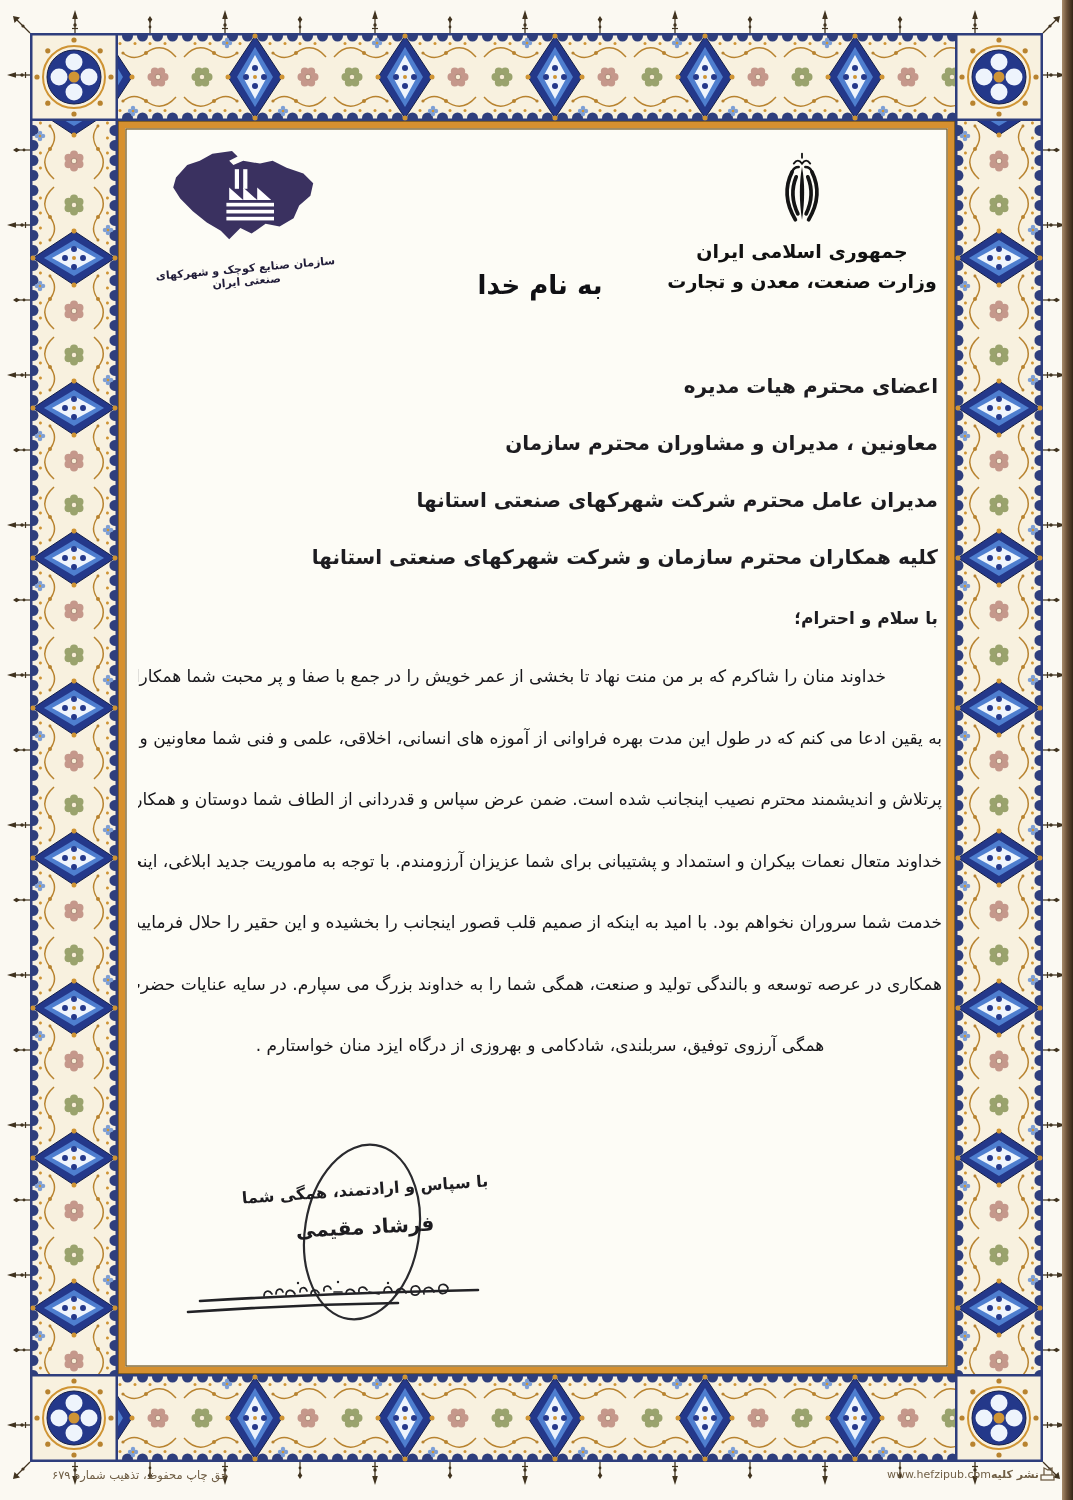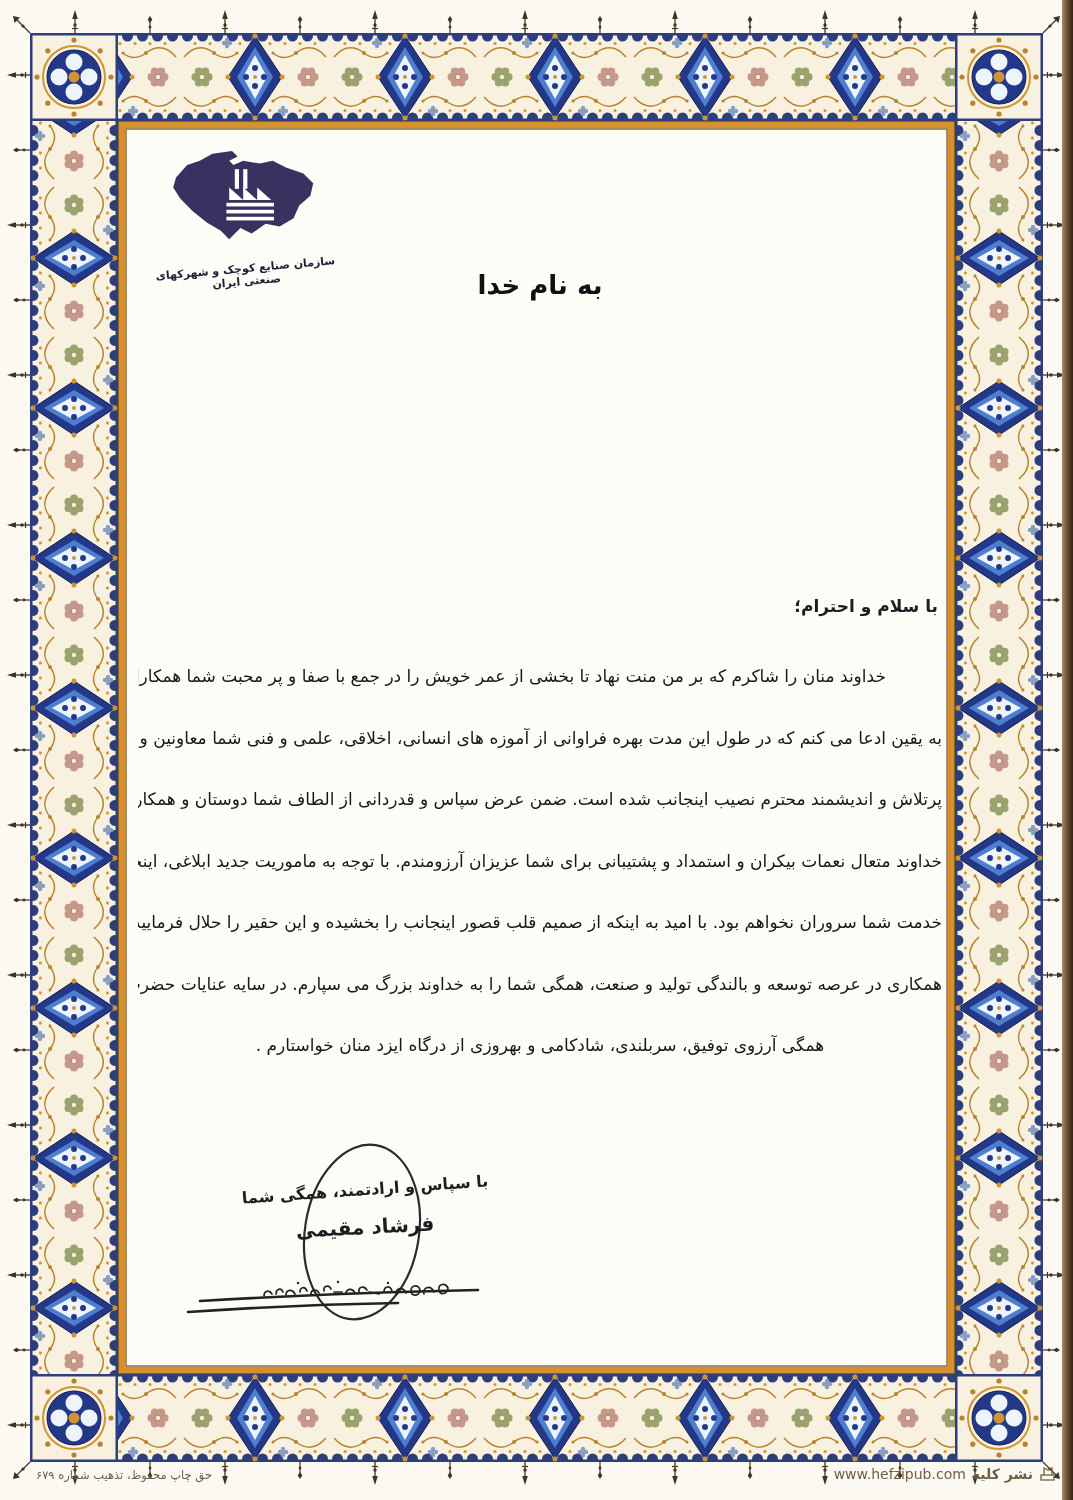--- a/index.html
+++ b/index.html
@@ -9,39 +9,39 @@
 
   .org-logo-block{position:absolute;left:12px;top:12px;width:200px;text-align:center;}
   .org-caption{font-size:11px;font-weight:bold;margin-top:2px;transform:rotate(-5deg);color:#201c38;}
   .emblem-block{position:absolute;right:4px;top:16px;width:280px;text-align:center;}
   .emblem-caption{font-size:19px;font-weight:bold;line-height:30px;color:#111;}
   .bismillah{position:absolute;left:0;right:0;top:138px;text-align:center;
              font-size:26px;font-weight:bold;color:#101014;}
 
   .recipients{position:absolute;right:8px;top:226px;text-align:right;
               font-size:20px;font-weight:bold;line-height:57px;white-space:nowrap;}
-  .salutation{position:absolute;right:8px;top:464px;font-size:17px;font-weight:bold;}
+  .salutation{position:absolute;right:8px;top:476px;font-size:17px;font-weight:bold;}
 
   .body-text{position:absolute;right:4px;left:4px;top:514px;
              font-size:17px;line-height:61.5px;color:#17161a;}
   .body-line{white-space:nowrap;overflow:hidden;text-align:justify;text-align-last:justify;}
   .body-line.indent{padding-right:56px;}
   .body-line.closing-line{text-align:left;text-align-last:center;}
 
   .sig-wrap{position:absolute;left:66px;top:1018px;width:330px;height:210px;}
   .sig-closing{position:relative;margin-top:30px;text-align:center;font-size:16px;
                font-weight:bold;transform:rotate(-4deg);z-index:2;}
   .sig-name{position:relative;margin-top:16px;text-align:center;font-size:20px;
             font-weight:bold;transform:rotate(-3deg);z-index:2;}
   .sig-oval{position:absolute;left:72px;top:-18px;z-index:1;}
   .sig-scribble{position:absolute;left:-14px;top:118px;z-index:2;}
 
-  .footer-left{position:absolute;left:36px;top:1468px;font-size:11.5px;color:#6f5e45;direction:rtl;}
+  .footer-left{position:absolute;left:52px;top:1468px;font-size:11.5px;color:#6f5e45;direction:rtl;}
   .footer-right{position:absolute;right:16px;top:1466px;display:flex;direction:ltr;
-                align-items:center;gap:6px;font-size:14px;color:#6f5e45;}
+                align-items:center;gap:0;font-size:11px;color:#6f5e45;}
   .footer-right .fa{direction:rtl;font-weight:bold;}
 </style>
 </head>
 <body>
 
 <div id="page">
 
   <svg id="frame-svg" width="1073" height="1500" viewBox="0 0 1073 1500">
     <defs>
       <g id="tileart">
@@ -313,23 +313,46 @@
           <rect x="58" y="18" width="3" height="14"></rect>
           <path d="M48 40 L48 31 L58 40 L58 31 L68 40 L68 31 L78 40 Z"></path>
           <rect x="46" y="42" width="34" height="2.6"></rect>
           <rect x="46" y="47" width="34" height="2.6"></rect>
           <rect x="46" y="52" width="34" height="2.6"></rect>
         </g>
       </svg>
       <div class="org-caption">سازمان صنایع کوچک و شهرکهای صنعتی ایران</div>
     </div>
 
+    <div class="emblem-block">
+      <svg width="66" height="84" viewBox="0 -8 80 92">
+        <g stroke="#141414" fill="none" stroke-linecap="round">
+          <path d="M30 6 q5 -7 10 0 q5 -7 10 0" stroke-width="2.2"></path>
+          <line x1="40" y1="-6" x2="40" y2="-1" stroke-width="2.2"></line>
+          <path d="M33 22 Q24 44 35 67" stroke-width="4.5"></path>
+          <path d="M47 22 Q56 44 45 67" stroke-width="4.5"></path>
+          <path d="M28 16 Q14 44 32 74" stroke-width="4.5"></path>
+          <path d="M52 16 Q66 44 48 74" stroke-width="4.5"></path>
+          <path d="M28 16 q2 -6 8 -6" stroke-width="3"></path>
+          <path d="M52 16 q-2 -6 -8 -6" stroke-width="3"></path>
+        </g>
+        <path d="M40 10 C36.5 28 36.5 52 40 74 C43.5 52 43.5 28 40 10 Z" fill="#141414"></path>
+      </svg>
+      <div class="emblem-caption">جمهوری اسلامی ایران</div>
+      <div class="emblem-caption">وزارت صنعت، معدن و تجارت</div>
+    </div>
 
     <div class="bismillah">به نام خدا</div>
 
+    <div class="recipients">
+      <div>اعضای محترم هیات مدیره</div>
+      <div>معاونین ، مدیران و مشاوران محترم سازمان</div>
+      <div>مدیران عامل محترم شرکت شهرکهای صنعتی استانها</div>
+      <div>کلیه همکاران محترم سازمان و شرکت شهرکهای صنعتی استانها</div>
+    </div>
 
     <div class="salutation">با سلام و احترام؛</div>
 
     <div class="body-text">
       <div class="body-line indent">خداوند منان را شاکرم که بر من منت نهاد تا بخشی از عمر خویش را در جمع با صفا و پر محبت شما همکاران گرامی سپری کنم،</div>
       <div class="body-line">به یقین ادعا می کنم که در طول این مدت بهره فراوانی از آموزه های انسانی، اخلاقی، علمی و فنی شما معاونین و مدیران توانمند و همکاران</div>
       <div class="body-line">پرتلاش و اندیشمند محترم نصیب اینجانب شده است. ضمن عرض سپاس و قدردانی از الطاف شما دوستان و همکاران گرامی، از</div>
       <div class="body-line">خداوند متعال نعمات بیکران و استمداد و پشتیبانی برای شما عزیزان آرزومندم. با توجه به ماموریت جدید ابلاغی، اینجانب از امروز در</div>
       <div class="body-line">خدمت شما سروران نخواهم بود. با امید به اینکه از صمیم قلب قصور اینجانب را بخشیده و این حقیر را حلال فرمایید و با آرزوی تداوم</div>
       <div class="body-line">همکاری در عرصه توسعه و بالندگی تولید و صنعت، همگی شما را به خداوند بزرگ می سپارم. در سایه عنایات حضرت ولی عصر (عج) برای</div>

